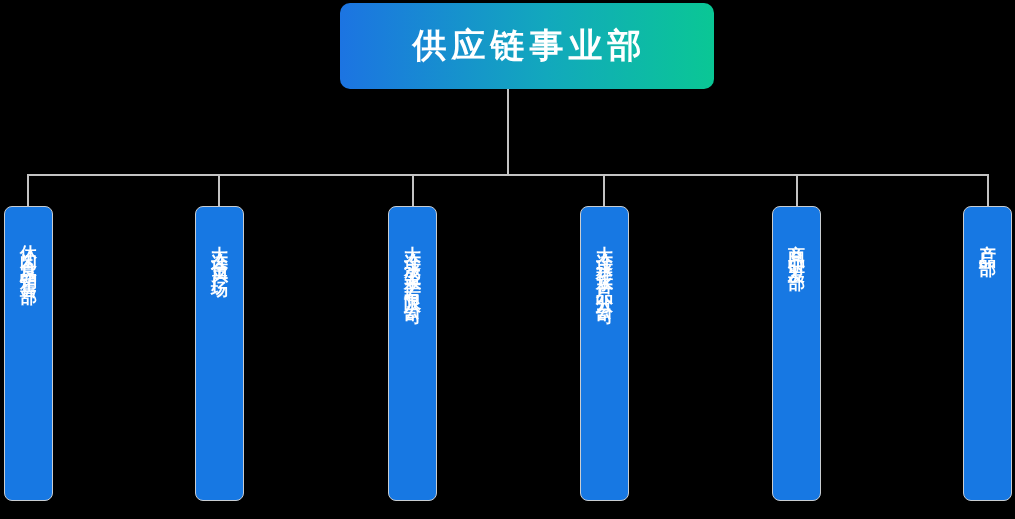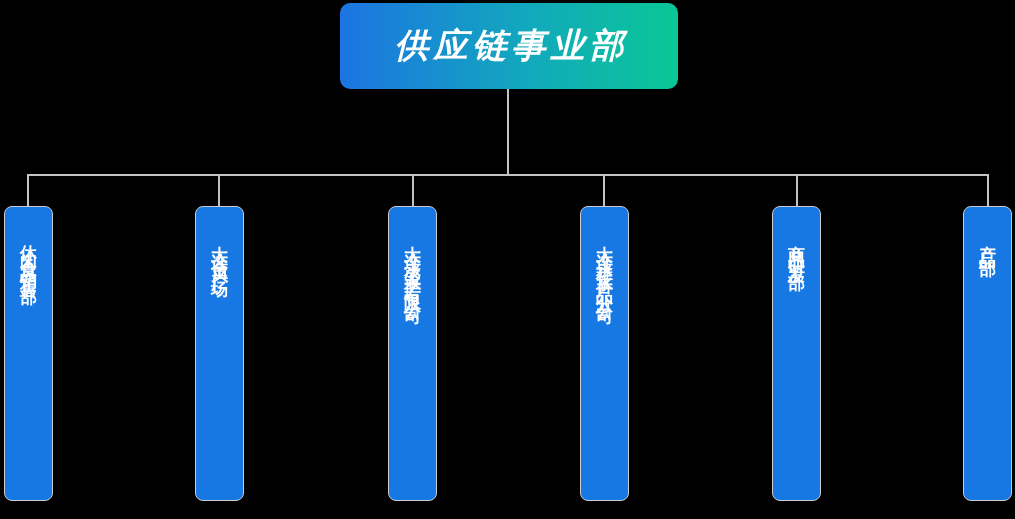--- a/index.html
+++ b/index.html
@@ -14,29 +14,28 @@
     background: #000000;
     overflow: hidden;
     font-family: "Liberation Sans", "DejaVu Sans", sans-serif;
   }
 
   
   .root-node {
     position: absolute;
     left: 340px;
     top: 3px;
-    width: 338px;
+    width: 374px;
     height: 86px;
     border-radius: 10px;
     background: linear-gradient(90deg, #1c74e2 0%, #12a8bd 55%, #0ac795 100%);
     display: flex;
     align-items: center;
     justify-content: center;
     box-sizing: border-box;
-    font-style: italic;
   }
   .root-node .label {
     color: #ffffff;
     font-size: 34px;
     font-weight: 700;
     letter-spacing: 5px;
     text-indent: 5px;
     white-space: nowrap;
   }
 

